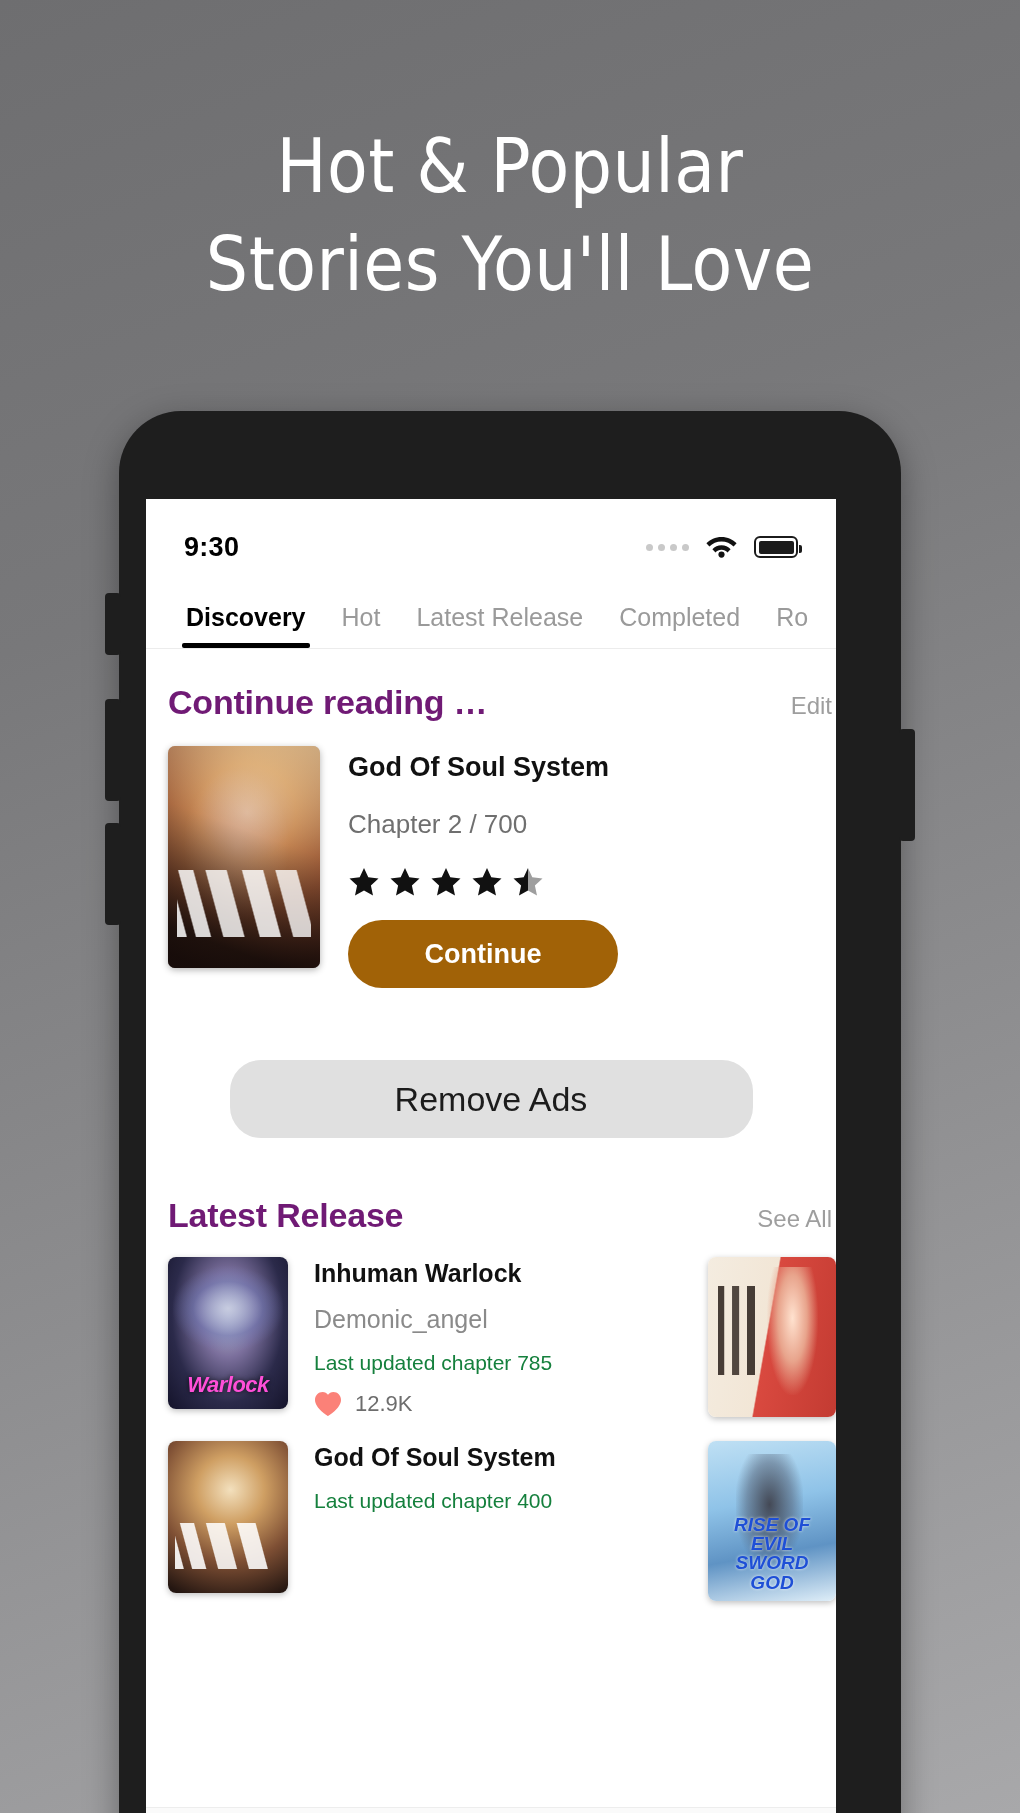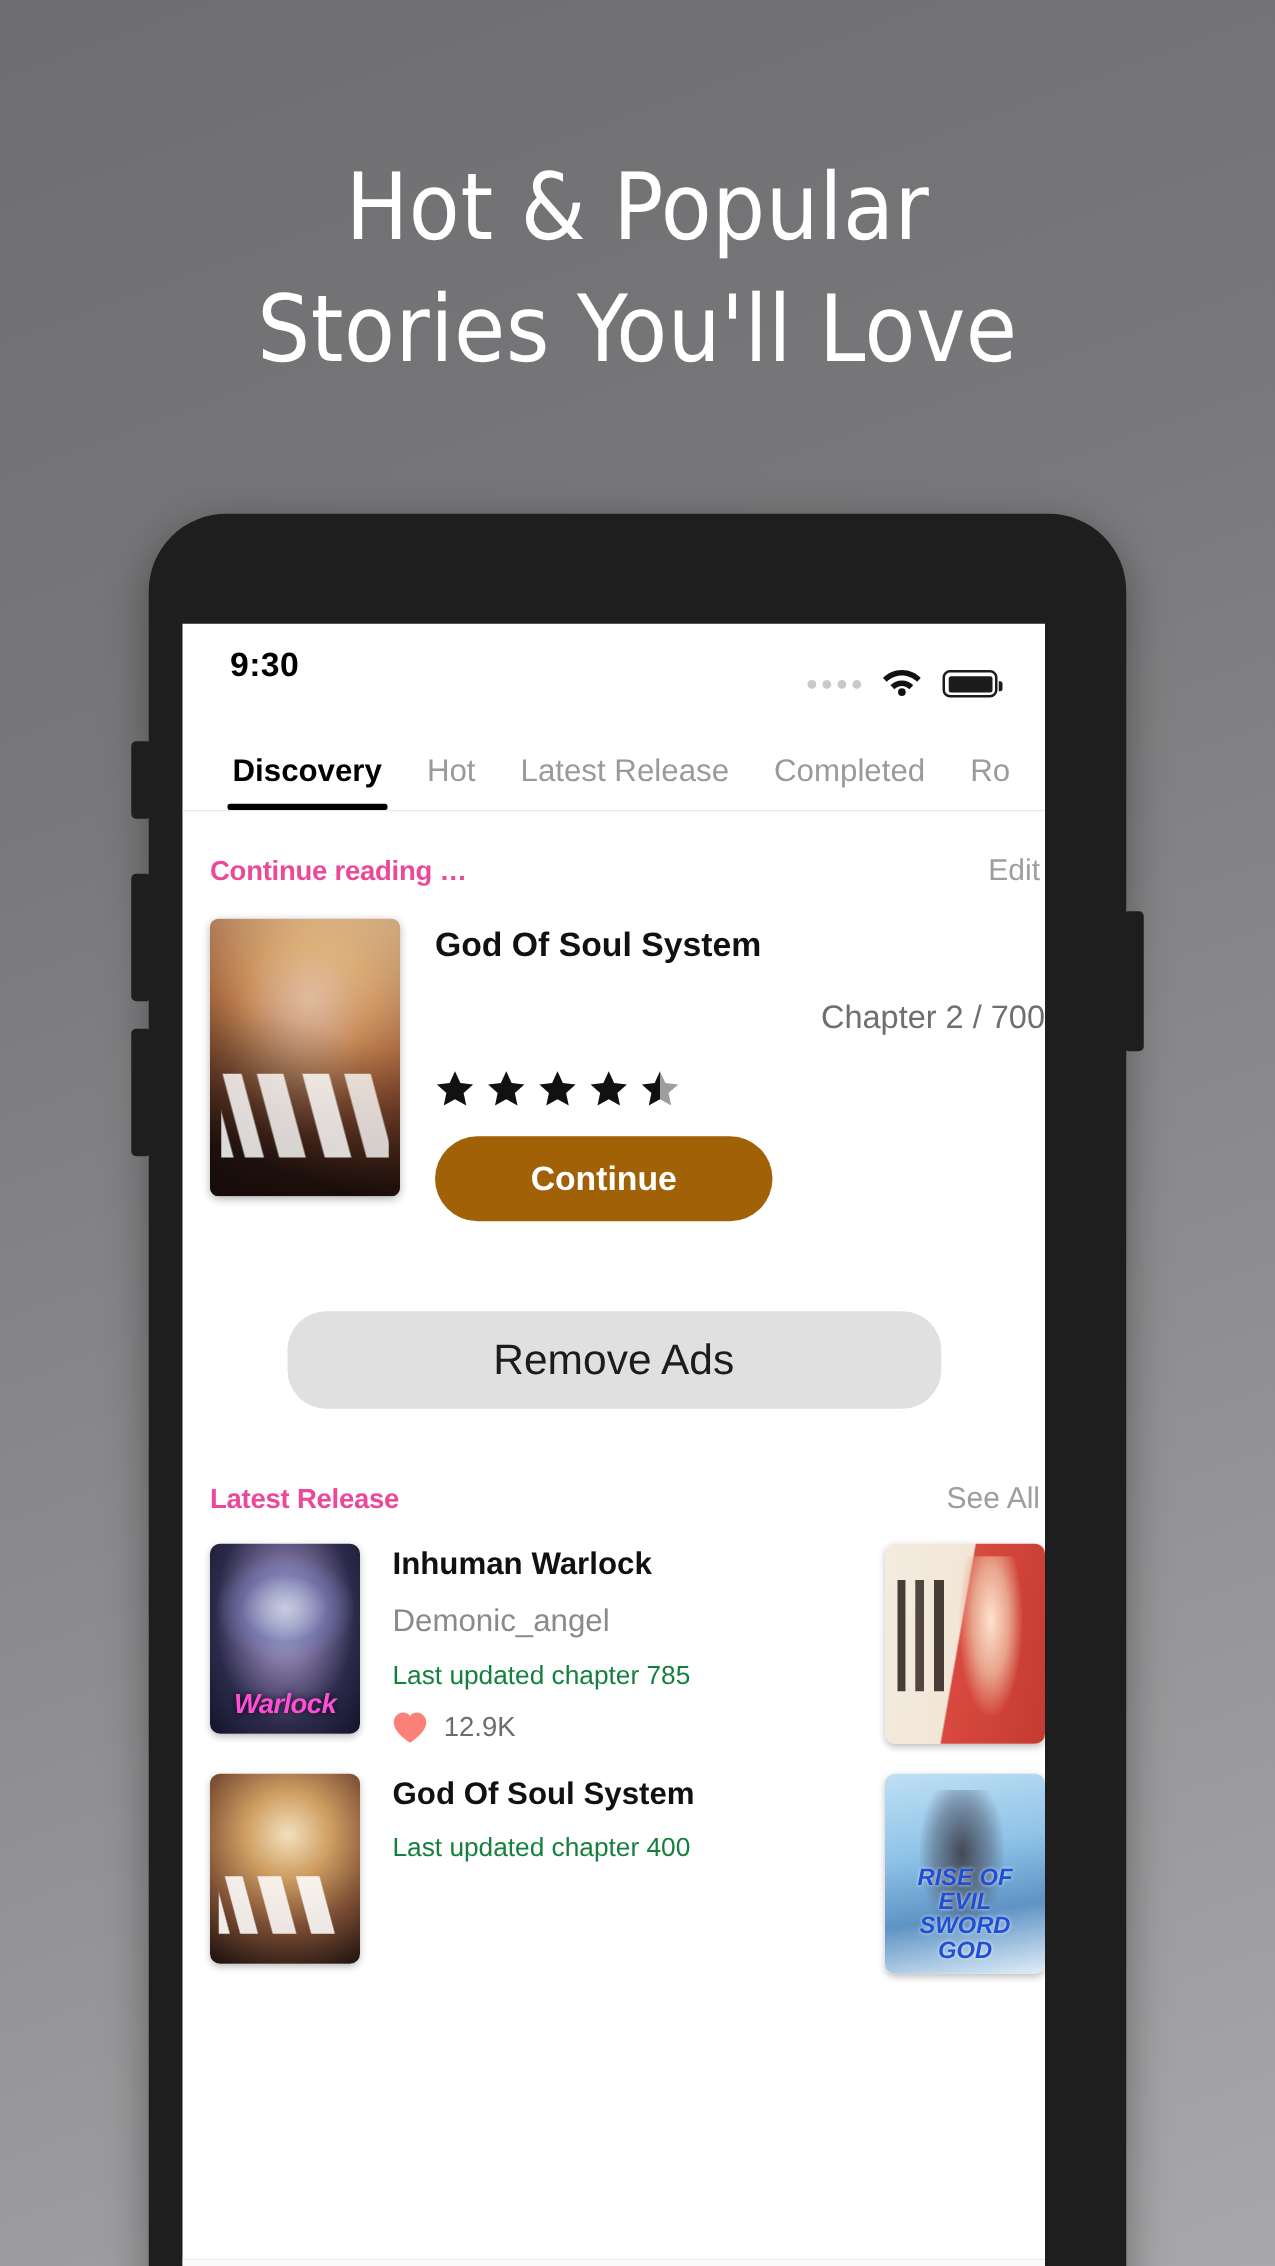--- a/index.html
+++ b/index.html
@@ -37,21 +37,21 @@
   .btn-power { right:-14px; top:318px; width:16px; height:112px; }
 
   .screen {
     position:absolute; left:27px; top:88px;
     width:690px; height:1412px;
     background:#ffffff; overflow:hidden;
   }
 
   
   .statusbar {
-    height:78px; display:flex; 
+    height:78px; display:flex; align-items:center;
     justify-content:space-between; padding:18px 38px 0 38px;
   }
   .sb-time { font-size:27px; font-weight:bold; color:#000; letter-spacing:.3px; }
   .sb-right { display:flex; align-items:center; gap:16px; }
   .sig-dots { display:flex; gap:5px; align-items:center; }
   .sig-dots i { width:7px; height:7px; border-radius:50%; background:#c9c9c9; display:block; }
   .batt {
     width:44px; height:22px; border:2.5px solid #1b1b1b; border-radius:6px;
     padding:2.5px; position:relative;
   }
@@ -76,21 +76,21 @@
     content:""; position:absolute; left:14px; right:14px; bottom:0;
     height:5px; background:#000; border-radius:2px;
   }
 
   
   .content { padding:0 0 0 0; }
   .sec-head {
     display:flex; align-items:baseline; justify-content:space-between;
     padding:34px 0 0 22px; margin-bottom:8px;
   }
-  .sec-title { font-size:22px; font-weight:bold; color:#ec4899; letter-spacing:-.2px; }
+  .sec-title { font-size:34px; font-weight:bold; color:#701a75; letter-spacing:-.2px; }
   .sec-action { font-size:24px; color:#9e9e9e; padding-right:4px; white-space:nowrap; }
 
   
   .cont-card { display:flex; padding:16px 0 0 22px; }
   .cover-lg {
     width:152px; height:222px; border-radius:7px; flex:none;
     background:
       radial-gradient(circle at 52% 30%, #f6e6c8 0%, #d8a86a 28%, #8c5a3a 58%, #2b1a14 92%),
       linear-gradient(#1a1008,#1a1008);
     position:relative; overflow:hidden;
@@ -107,21 +107,21 @@
     background:
       linear-gradient(75deg, rgba(255,255,255,.92) 0 6%, rgba(255,255,255,0) 7% 12%,
         rgba(255,255,255,.9) 13% 22%, rgba(255,255,255,0) 23% 30%,
         rgba(255,255,255,.88) 31% 44%, rgba(255,255,255,0) 45% 54%,
         rgba(255,255,255,.9) 55% 68%, rgba(255,255,255,0) 69% 76%,
         rgba(255,255,255,.85) 77% 90%, rgba(255,255,255,0) 91%);
     filter:blur(.4px); opacity:.92;
   }
   .cont-info { padding-left:28px; padding-top:6px; flex:1; }
   .bk-title { font-size:27px; font-weight:bold; color:#111; }
-  .bk-chapter { font-size:26px; color:#6f6f6f; margin-top:26px;text-align:right; }
+  .bk-chapter { font-size:26px; color:#6f6f6f; margin-top:26px; }
   .stars { margin-top:26px; display:flex; gap:9px; }
   .star { width:32px; height:32px; position:relative; display:block; }
   .star svg { display:block; }
   .cont-btn-wrap { margin-top:22px; display:flex; }
   .btn-continue {
     background:#a16207; color:#fff; border:none; border-radius:36px;
     font-size:27px; font-weight:bold; width:270px; height:68px;
     font-family:"Liberation Sans", sans-serif; cursor:pointer;
   }
 

